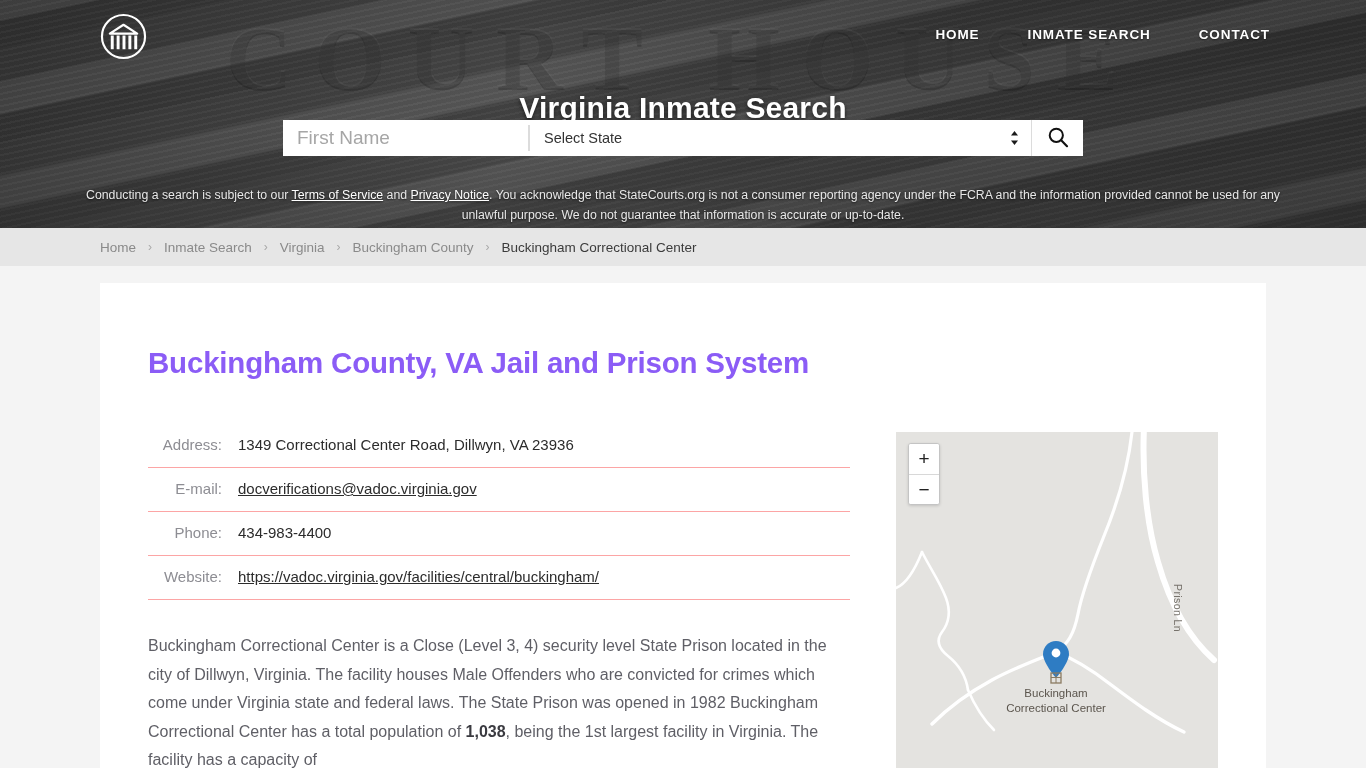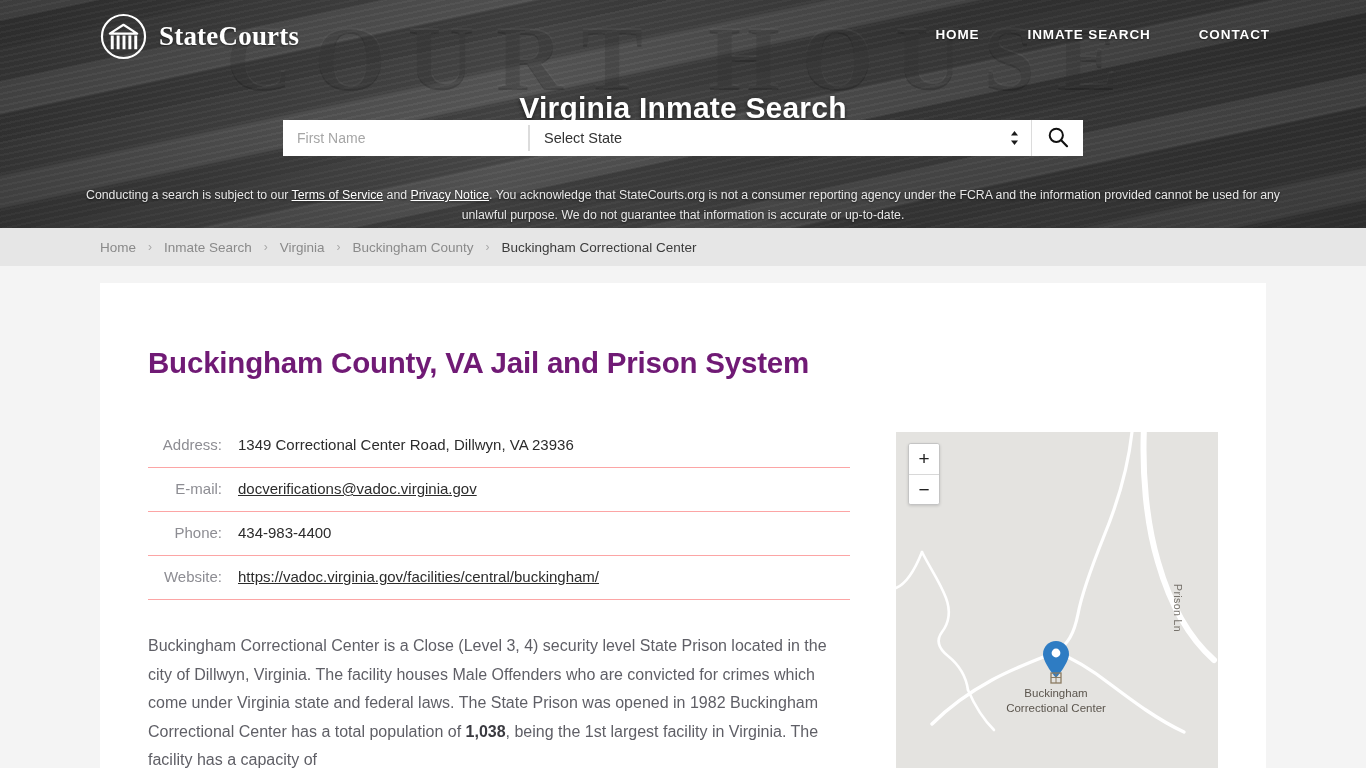--- a/index.html
+++ b/index.html
@@ -109,21 +109,21 @@
     left: 283px; top: 120px;
     width: 800px; height: 36px;
     background: #ffffff;
     display: flex;
     align-items: stretch;
   }
   .search-field {
     border: none; outline: none;
     background: transparent;
     font-family: "Liberation Sans", sans-serif;
-    font-size: 14px;
+    font-size: 19px;
     color: #333;
     padding: 0 14px;
   }
   .search-field::placeholder { color: #a6a6a6; }
   .field-first { width: 245px; }
   .field-divider { width: 1px; background: #dcdcdc; margin: 5px 0; }
   .field-last { width: 245px; }
   .state-select-wrap {
     position: relative;
     flex: 1;
@@ -204,21 +204,21 @@
     margin: 0 auto;
     width: 1166px;
     min-height: 485px;
     background: #ffffff;
     padding: 46px 48px 0 48px;
   }
   .page-title {
     margin: 0;
     font-size: 29.5px;
     font-weight: 700;
-    color: #701a75;
+    color: #8b5cf6;
     letter-spacing: -0.2px;
     padding-top: 17px;
   }
 
   .content-cols {
     display: flex;
     gap: 46px;
     margin-top: 52px;
   }
   .left-col { width: 702px; flex: 0 0 702px; }
@@ -331,21 +331,20 @@
         <svg class="brand-logo" viewBox="0 0 48 48" aria-hidden="true">
           <circle cx="24" cy="24" r="22" fill="none" stroke="#ffffff" stroke-width="2.2"></circle>
           <path d="M10 21 L24 12 L38 21 Z" fill="none" stroke="#ffffff" stroke-width="2.2" stroke-linejoin="round"></path>
           <rect x="11" y="23" width="3" height="14" fill="#ffffff"></rect>
           <rect x="17" y="23" width="3" height="14" fill="#ffffff"></rect>
           <rect x="23" y="23" width="3" height="14" fill="#ffffff"></rect>
           <rect x="29" y="23" width="3" height="14" fill="#ffffff"></rect>
           <rect x="35" y="23" width="3" height="14" fill="#ffffff"></rect>
         </svg>
       </span>
-      <span class="brand-name">StateCourts</span>
     </a>
 
     <nav class="main-nav">
       <a class="nav-link">HOME</a>
       <a class="nav-link">INMATE SEARCH</a>
       <a class="nav-link">CONTACT</a>
     </nav>
 
     <h1 class="hero-title">Virginia Inmate Search</h1>
 

